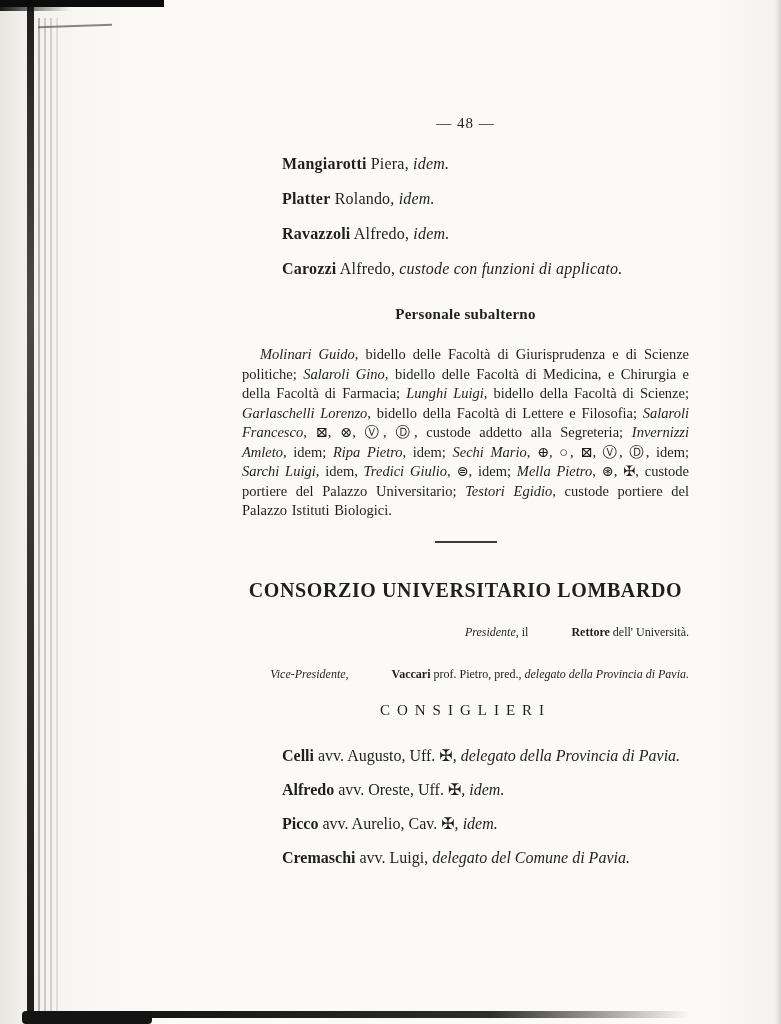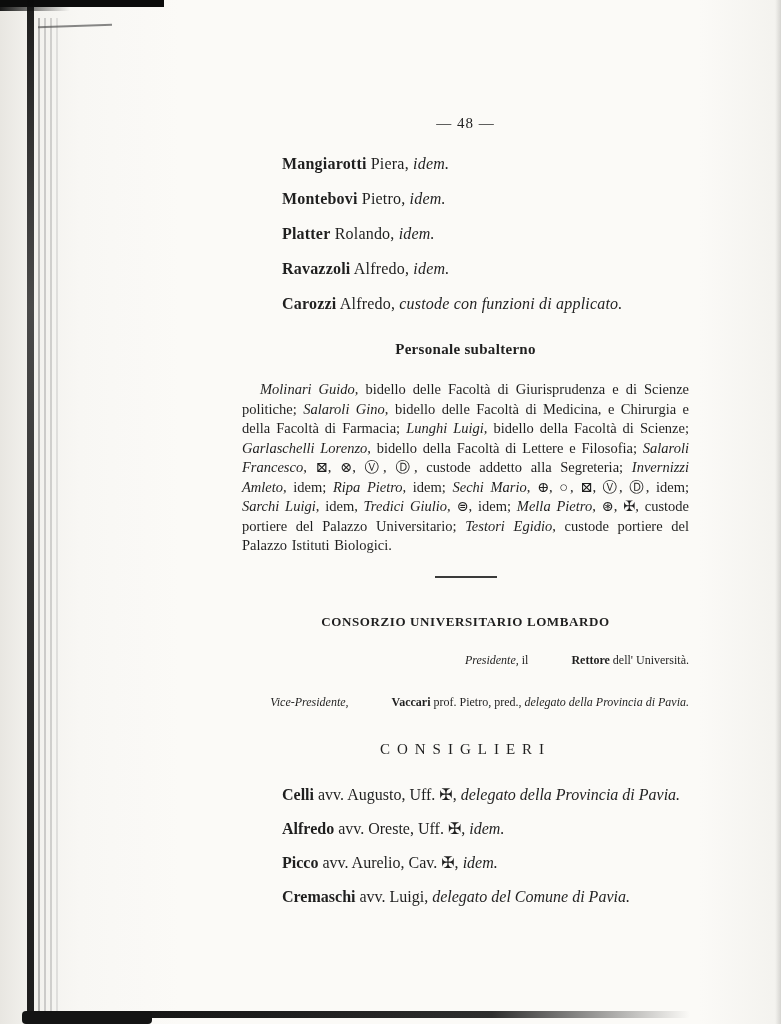--- a/index.html
+++ b/index.html
@@ -26,24 +26,24 @@
     background:linear-gradient(90deg,#101010 0%,#1d1d1d 35%,#2e2e2e 70%,rgba(46,46,46,0) 100%);}
   .scan-bottom-left{position:absolute;left:22px;bottom:0;width:130px;height:13px;background:#141414;border-radius:4px;}
   .scan-right-shade{position:absolute;right:0;top:0;width:6px;height:100%;background:linear-gradient(90deg,rgba(0,0,0,0),rgba(0,0,0,.12));}
   
   .content{position:absolute;left:242px;top:115px;width:447px;}
   .page-number{text-align:center;font-size:15px;letter-spacing:1px;margin-bottom:22px;}
   .entry{font-size:16px;line-height:20px;margin-bottom:15px;letter-spacing:.2px;}
   .section-title{text-align:center;font-weight:bold;font-size:15px;margin-top:27px;margin-bottom:22px;letter-spacing:.3px;}
   .paragraph{font-size:14.5px;line-height:19.5px;text-align:justify;text-indent:18px;word-spacing:1px;}
   .rule{width:62px;height:2px;background:#3a3a3a;margin:20px auto 0 auto;}
-  .consorzio-title{text-align:center;font-weight:bold;font-size:13px;letter-spacing:.6px;margin-top:36px;}
+  .consorzio-title{text-align:center;font-weight:bold;font-size:20px;letter-spacing:.6px;margin-top:36px;}
   .officer{font-size:12px;line-height:24px;margin-top:18px;text-align:right;}
   .hang{padding-left:46px;text-indent:-46px;}
-  .consiglieri-title{text-align:center;font-size:15px;letter-spacing:7px;margin-top:27px;margin-bottom:24px;}
+  .consiglieri-title{text-align:center;font-size:15px;letter-spacing:7px;margin-top:16px;margin-bottom:24px;}
   .member{font-size:16px;line-height:25px;margin-bottom:9px;}
   .seg-b{font-weight:bold;margin-left:40px;}
   .seg-i{font-style:italic;}
 </style>
 </head>
 <body>
 
 <div class="page">
 
   <div class="scan-top-bar"></div>
@@ -56,21 +56,20 @@
   <div class="scan-topline"></div>
   <div class="scan-bottom"></div>
   <div class="scan-bottom-left"></div>
   <div class="scan-right-shade"></div>
 
   <div class="content">
 
     <div class="page-number">— 48 —</div>
 
     <div class="entry"><span class="seg-b">Mangiarotti</span><span> Piera, </span><span class="seg-i">idem.</span></div>
-    <div class="entry"><span class="seg-b">Montebovi</span><span> Pietro, </span><span class="seg-i">idem.</span></div>
     <div class="entry"><span class="seg-b">Platter</span><span> Rolando, </span><span class="seg-i">idem.</span></div>
     <div class="entry"><span class="seg-b">Ravazzoli</span><span> Alfredo, </span><span class="seg-i">idem.</span></div>
     <div class="entry"><span class="seg-b">Carozzi</span><span> Alfredo, </span><span class="seg-i">custode con funzioni di applicato.</span></div>
 
     <div class="section-title">Personale subalterno</div>
 
     <div class="paragraph"><span class="seg-i">Molinari Guido,</span><span> bidello delle Facoltà di Giurisprudenza e di Scienze politiche; </span><span class="seg-i">Salaroli Gino</span><span>, bidello delle Facoltà di Medicina, e Chirurgia e della Facoltà di Farmacia; </span><span class="seg-i">Lunghi Luigi,</span><span> bidello della Facoltà di Scienze; </span><span class="seg-i">Garlaschelli Lorenzo</span><span>, bidello della Facoltà di Lettere e Filosofia; </span><span class="seg-i">Salaroli Francesco</span><span>, ⊠, ⊗, Ⓥ, Ⓓ, custode addetto alla Segreteria; </span><span class="seg-i">Invernizzi Amleto</span><span>, idem; </span><span class="seg-i">Ripa Pietro,</span><span> idem; </span><span class="seg-i">Sechi Mario</span><span>, ⊕, ○, ⊠, Ⓥ, Ⓓ, idem; </span><span class="seg-i">Sarchi Luigi</span><span>, idem, </span><span class="seg-i">Tredici Giulio</span><span>, ⊜, idem; </span><span class="seg-i">Mella Pietro</span><span>, ⊛, ✠, custode portiere del Palazzo Universitario; </span><span class="seg-i">Testori Egidio</span><span>, custode portiere del Palazzo Istituti Biologici.</span></div>
 
     <div class="rule"></div>
 

